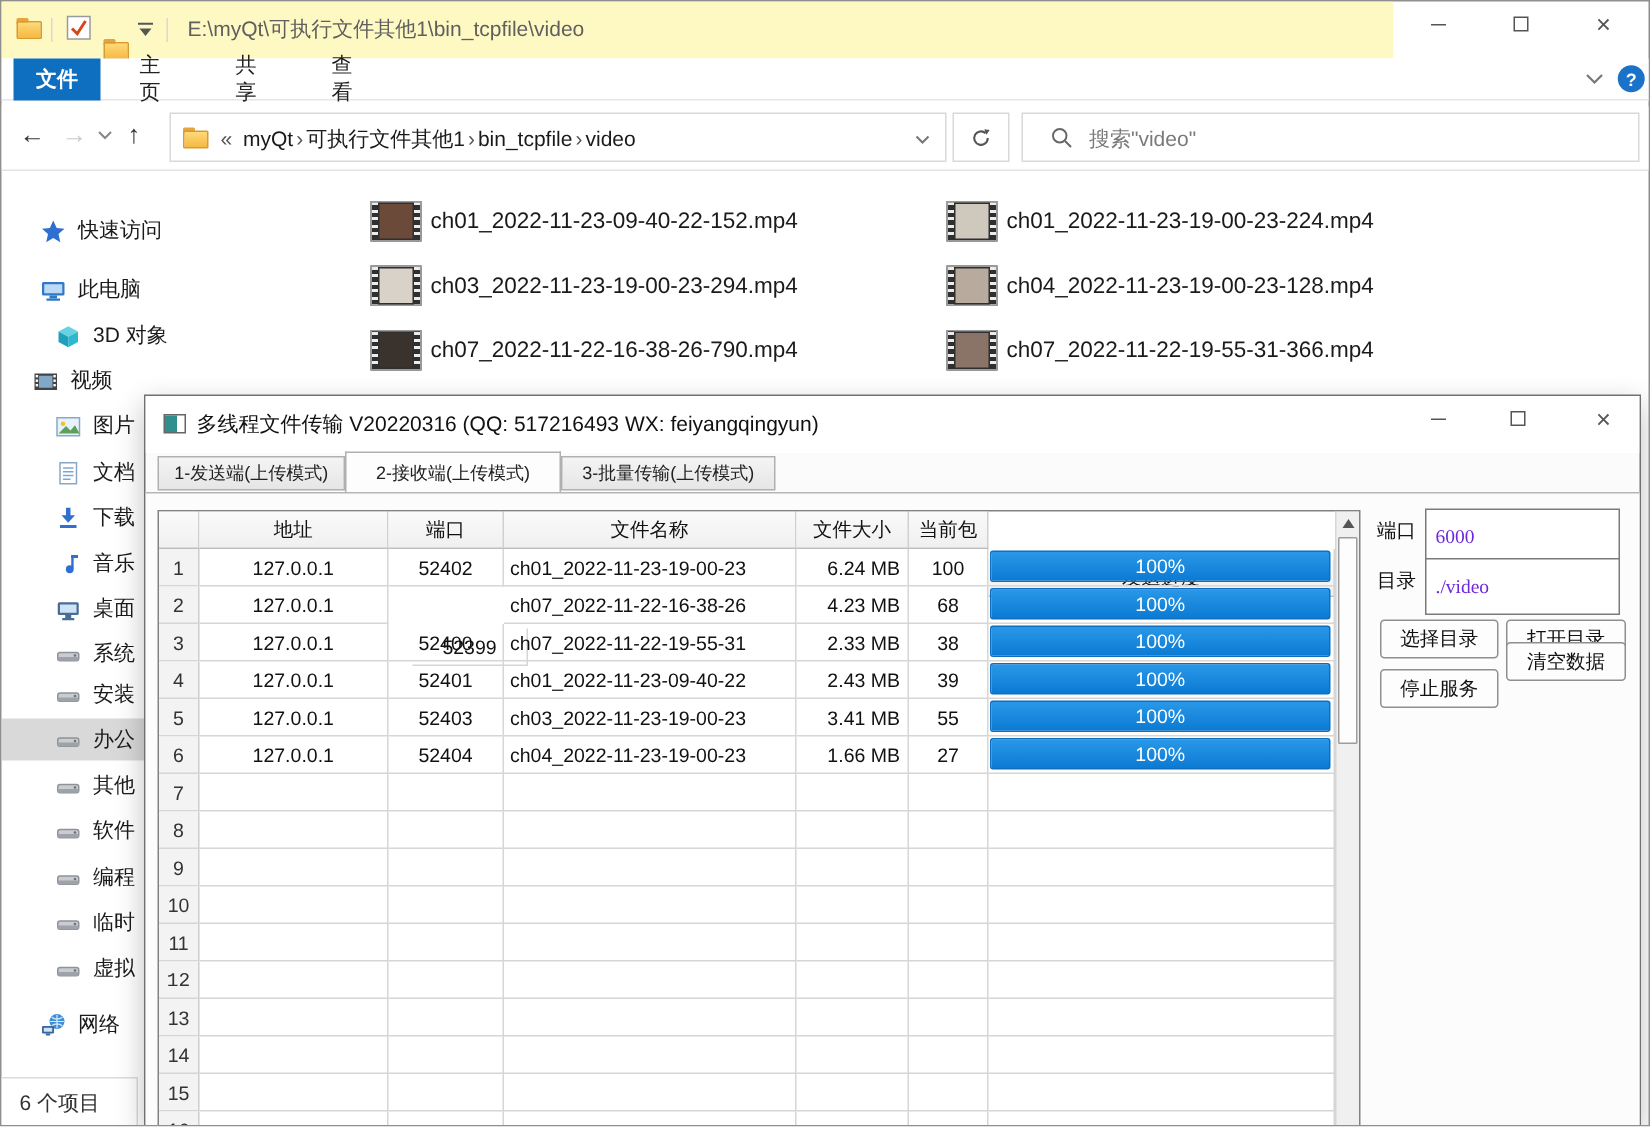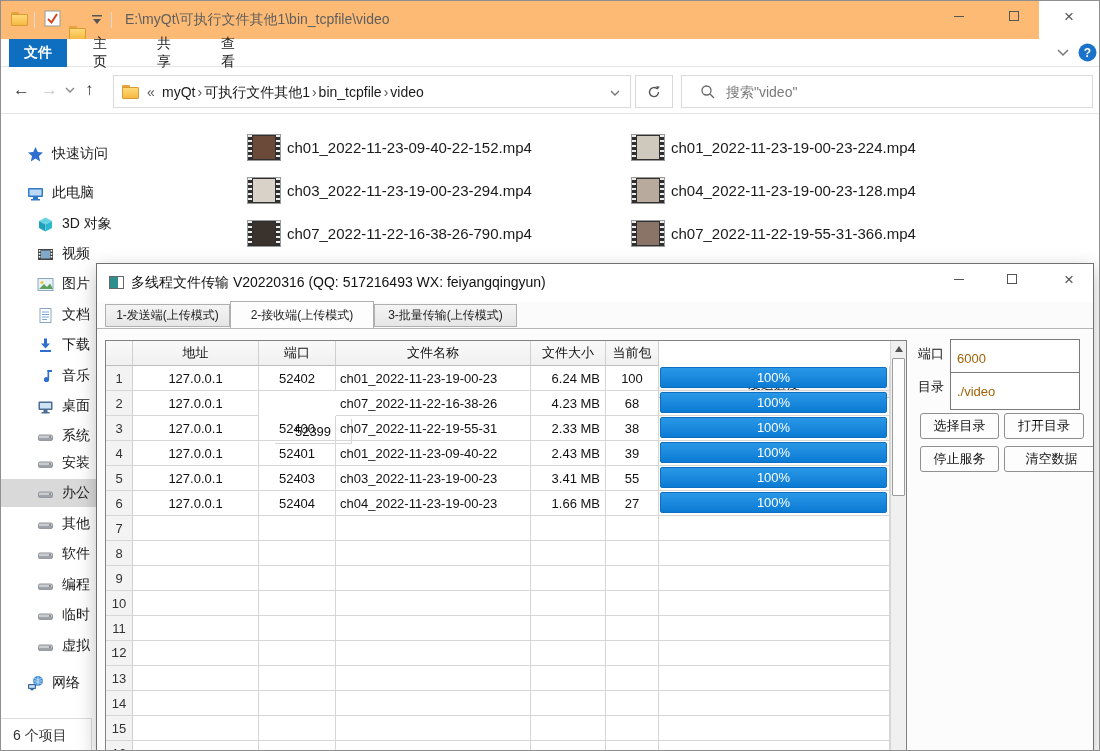--- a/index.html
+++ b/index.html
@@ -1,21 +1,21 @@
 <!DOCTYPE html>
 <html><head>
 <meta charset="utf-8">
 <style>
   * { margin:0; padding:0; box-sizing:border-box; }
   html,body { width:1100px; height:751px; font-family:"Liberation Sans", sans-serif; }
   #stage { position:relative; width:1100px; height:751px; background:#fff; border:1px solid #8f8f8f; overflow:hidden; }
   .abs { position:absolute; }
 
   
-  .titlebar { left:0; top:0; width:1038px; height:38px; background:#fdba74; }
+  .titlebar { left:0; top:0; width:928px; height:38px; background:#fef9c3; }
   .qat-sep { width:1px; height:16px; background:#d8d8d8; top:11px; }
   .title-path { top:10px; font-size:14px; color:#5f5f5f; white-space:nowrap; }
   .winbtn { width:40px; height:30px; top:0; display:flex; align-items:center; justify-content:center; color:#444; }
   .dash { width:10px; height:1px; background:#555; }
   .maxbox { width:10px; height:10px; border:1px solid #555; }
   .closex { font-size:17px; line-height:1; color:#555; }
 
   .ribbon { left:0; top:38px; width:1100px; height:28px; background:#fff; border-bottom:1px solid #e6e6e6; }
   .rtab { top:0; height:28px; display:flex; align-items:center; justify-content:center; font-size:14px; color:#222; padding:0 14px; }
   .rtab.active { color:#fff; font-weight:bold; }
@@ -71,21 +71,21 @@
   .cell.c-left { padding-left:4px; white-space:nowrap; }
   .cell.c-right { justify-content:flex-end; padding-right:5px; }
   .pbar { position:absolute; left:1px; top:1px; right:2px; bottom:2px; border:1px solid #0d6fc2; border-radius:2px;
           background:linear-gradient(#2a98e7,#0b7ad3); color:#fff; font-size:13px; display:flex; align-items:center; justify-content:center; }
   .vscroll { position:absolute; right:0; top:0; width:16px; height:100%; background:#f0f0f0; border-left:1px solid #d6d6d6; }
   .vs-up { position:absolute; left:0; top:0; width:16px; height:16px; display:flex; align-items:center; justify-content:center; }
   .vs-up .tri { width:0; height:0; border-left:4px solid transparent; border-right:4px solid transparent; border-bottom:6px solid #555; }
   .vs-thumb { position:absolute; left:1px; top:17px; width:13px; height:138px; background:#fdfdfd; border:1px solid #9d9d9d; border-radius:1px; }
 
   .fld-lbl { font-size:13px; color:#111; }
-  .fld-input { border:1px solid #7a7a7a; background:#fff; height:38px; width:130px; font-size:13px; padding-left:6px; font-family:Liberation Sans, sans-serif; color:#a16207; }
+  .fld-input { border:1px solid #7a7a7a; background:#fff; height:38px; width:130px; font-size:13px; padding-left:6px; font-family:Liberation Serif, serif; color:#6d28d9; }
   .dbtn { height:26px; background:#fdfdfd; border:1px solid #8f8f8f; border-radius:3px; font-size:13px; color:#111; display:flex; align-items:center; justify-content:center; }
 
   svg { display:block; }
 </style>
 </head>
 <body>
 
 <div id="stage">
 
   <div class="abs titlebar">
@@ -217,21 +217,21 @@
       <div class="abs side-item" style="top: 209px; padding-left: 36px;">
         <span class="sicon">
           <svg width="17" height="17" viewBox="0 0 17 17">
             <polygon points="8.5,1.5 15,5 8.5,8.5 2,5" fill="#66d4e0"></polygon>
             <polygon points="2,5 8.5,8.5 8.5,15.5 2,12" fill="#1f9fba"></polygon>
             <polygon points="15,5 8.5,8.5 8.5,15.5 15,12" fill="#2cb8cf"></polygon>
           </svg>
         </span>
         <span class="lbl">3D 对象</span>
       </div>
-      <div class="abs side-item" style="top: 239px; padding-left: 36px;">
+      <div class="abs side-item" style="top: 239px; padding-left: 21px;">
         <span class="sicon">
           <svg width="17" height="17" viewBox="0 0 17 17">
             <rect x="1" y="3" width="15" height="11" fill="#444"></rect>
             <rect x="4" y="4.5" width="9" height="8" fill="#7fa8c9"></rect>
             <rect x="1.8" y="4" width="1.6" height="1.6" fill="#fff"></rect>
             <rect x="1.8" y="7" width="1.6" height="1.6" fill="#fff"></rect>
             <rect x="1.8" y="10" width="1.6" height="1.6" fill="#fff"></rect>
             <rect x="13.6" y="4" width="1.6" height="1.6" fill="#fff"></rect>
             <rect x="13.6" y="7" width="1.6" height="1.6" fill="#fff"></rect>
             <rect x="13.6" y="10" width="1.6" height="1.6" fill="#fff"></rect>
@@ -639,17 +639,17 @@
       </div>
 
       <div>
         <span class="abs fld-lbl" style="left:821px; top:16px;">端口</span>
         <input class="abs fld-input" style="left: 853px; top: 10px;" value="6000">
         <span class="abs fld-lbl" style="left:821px; top:49px;">目录</span>
         <input class="abs fld-input" style="left: 853px; top: 43px;" value="./video">
         <div class="abs dbtn" style="left:823px; top:84px; width:79px;">选择目录</div>
         <div class="abs dbtn" style="left:907px; top:84px; width:80px;">打开目录</div>
         <div class="abs dbtn" style="left:823px; top:117px; width:79px;">停止服务</div>
-        <div class="abs dbtn" style="left:907px; top:117px; width:95px;">清空数据</div>
+        <div class="abs dbtn" style="left:907px; top:99px; width:80px;">清空数据</div>
       </div>
     </div>
   </div>
 </div>
 
 </body></html>

